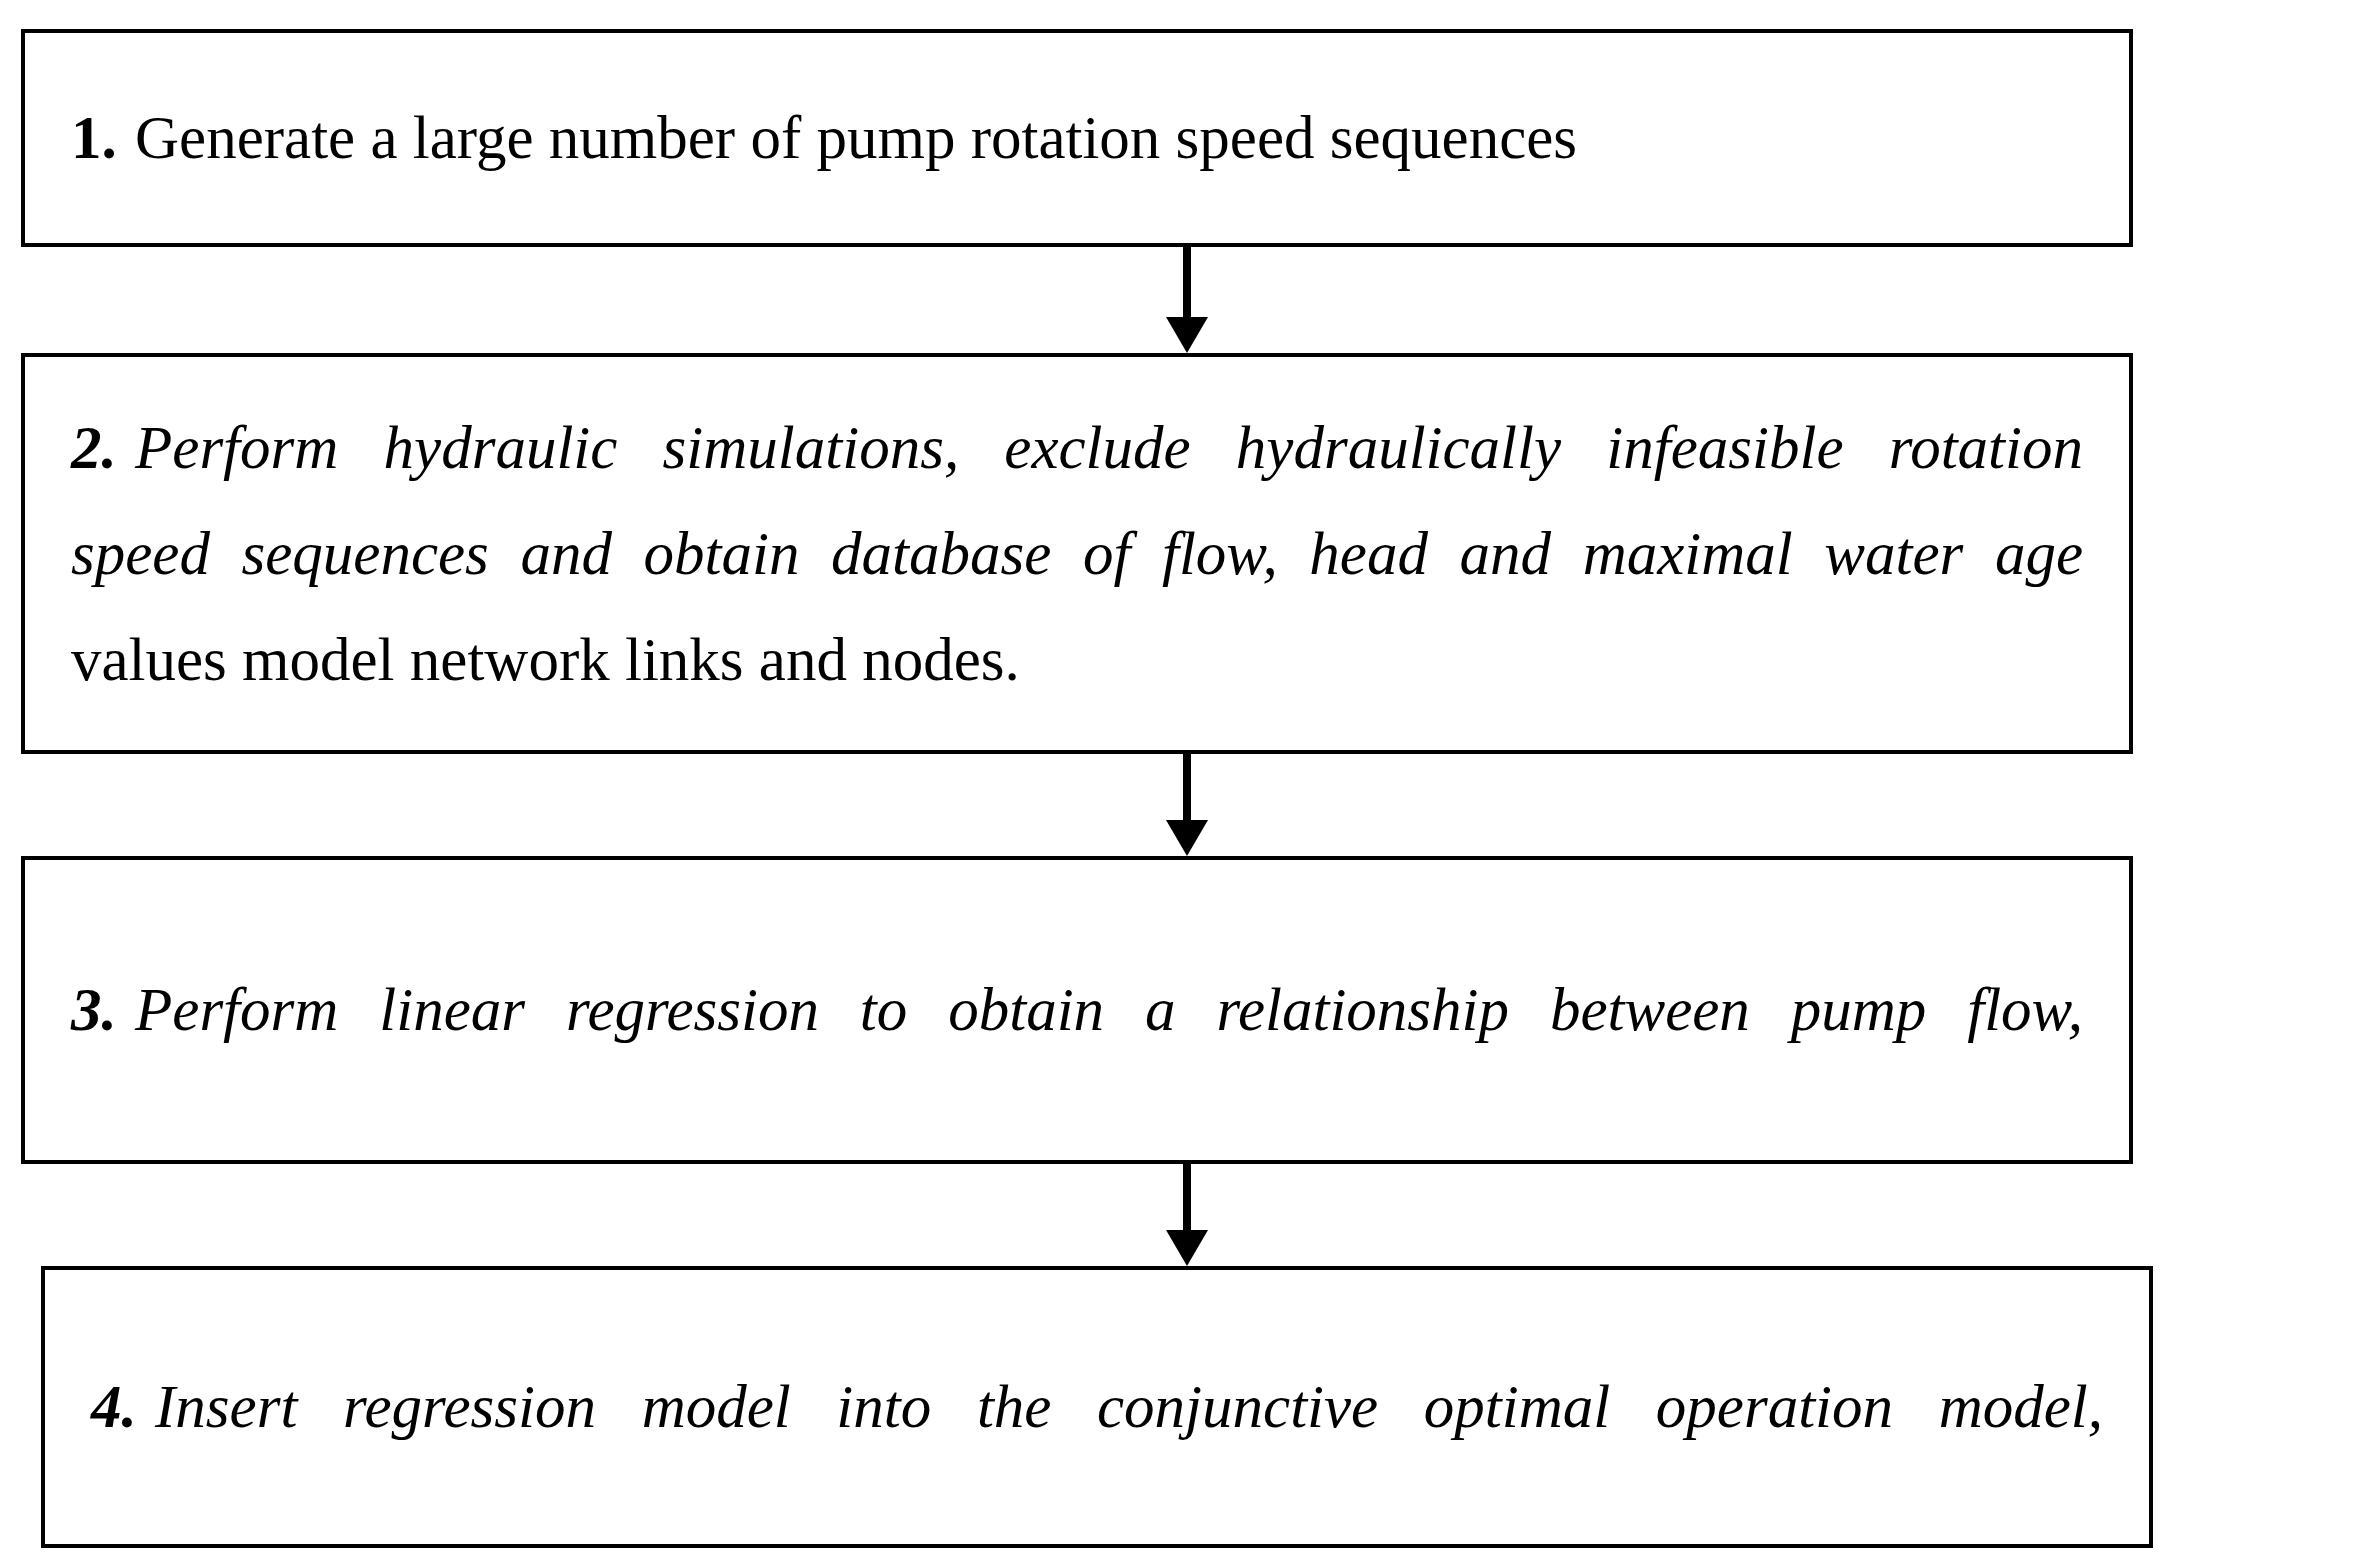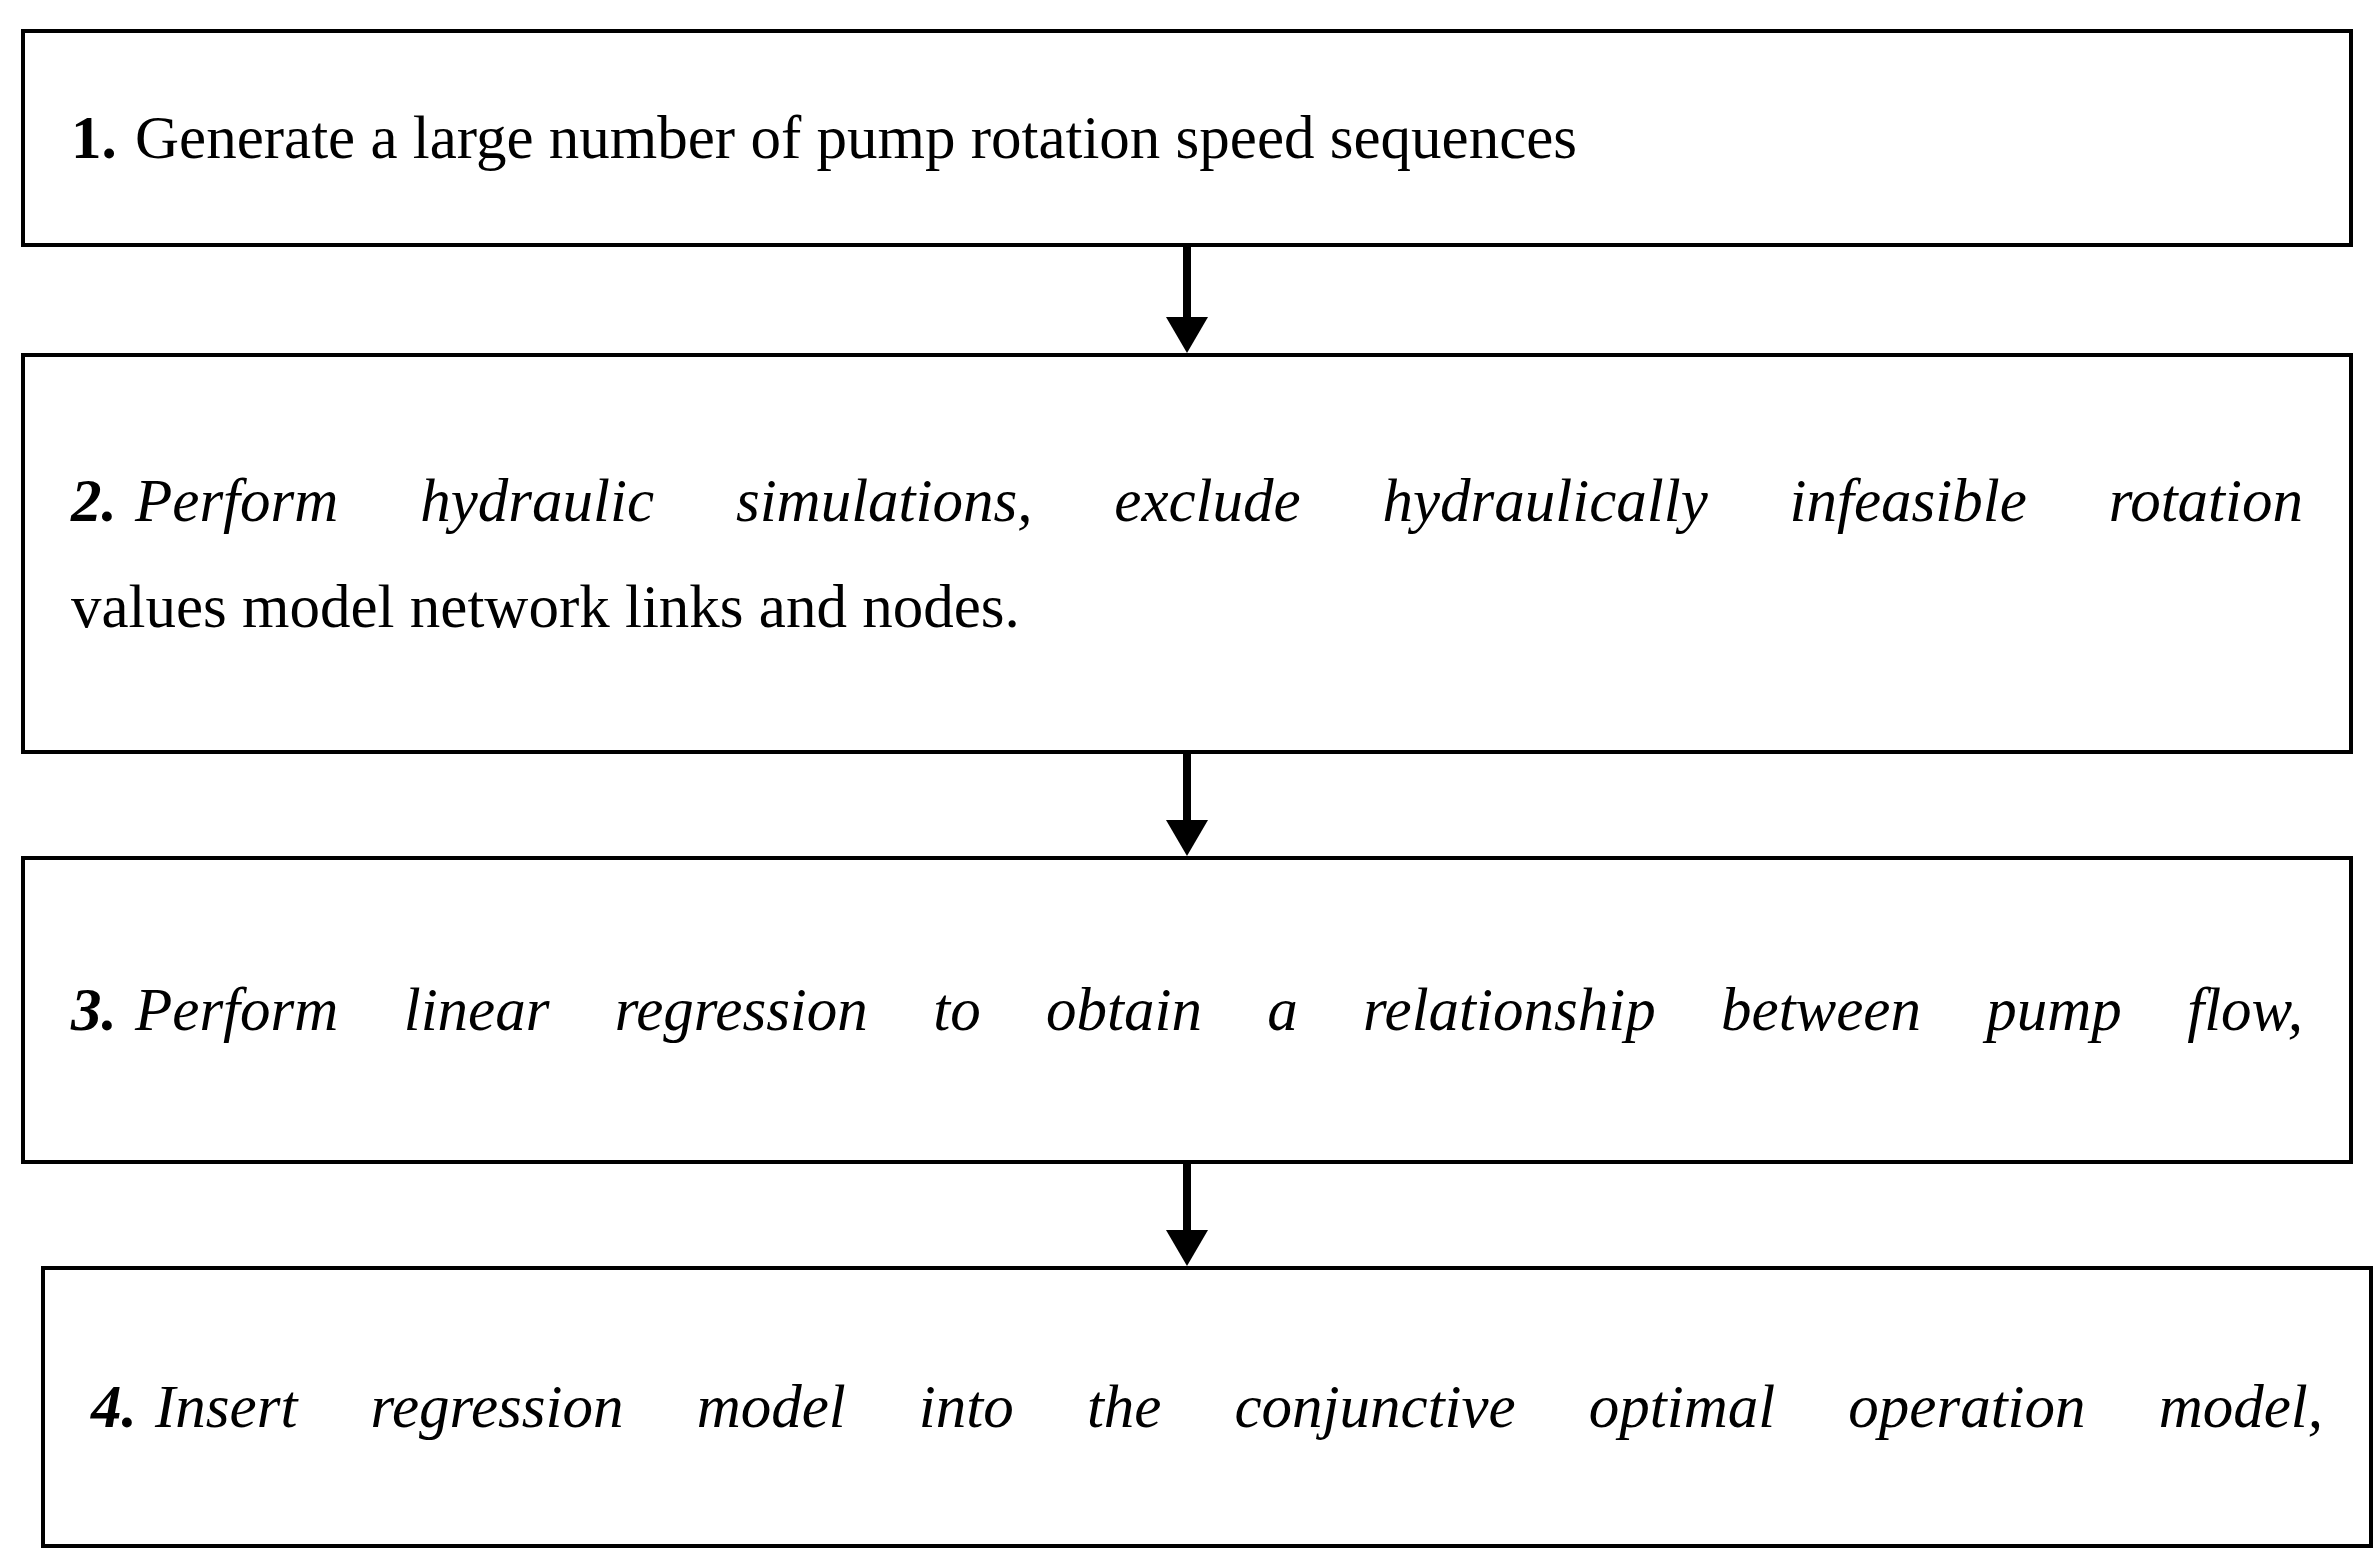--- a/index.html
+++ b/index.html
@@ -14,21 +14,21 @@
     font-family: "Liberation Serif", "DejaVu Serif", serif;
     color: var(--text, #000000);
   }
   .flowchart {
     display: flex;
     flex-direction: column;
     width: 2332px;
   }
   .box {
     box-sizing: border-box;
-    width: 2332px;
+    width: 2112px;
     border: 4.6px solid var(--box_border, #000000);
     background: var(--background, #ffffff);
     padding: 0 46px;
     display: flex;
     flex-direction: column;
     justify-content: center;
   }
   .box-1 { height: 218px; }
   .box-2 { height: 401px; }
   .box-3 { height: 308px; gap: 28px; }
@@ -78,20 +78,21 @@
     <div class="line"><span class="num">1.</span><span class="txt">Generate a large number of pump rotation speed sequences</span></div>
   </div>
 
   <div class="connector conn-1">
     <div class="stem"></div>
     <div class="head"></div>
   </div>
 
   <div class="box box-2">
     <div class="line just"><span class="num">2.</span><span class="txt">Perform hydraulic simulations, exclude hydraulically infeasible rotation</span></div>
+    <div class="line just"><span class="txt">speed sequences and obtain database of flow, head and maximal water age</span></div>
     <div class="line"><span class="txt">values model network links and nodes.</span></div>
   </div>
 
   <div class="connector conn-2">
     <div class="stem"></div>
     <div class="head"></div>
   </div>
 
   <div class="box box-3">
     <div class="line just"><span class="num">3.</span><span class="txt">Perform linear regression to obtain a relationship between pump flow,</span></div>

